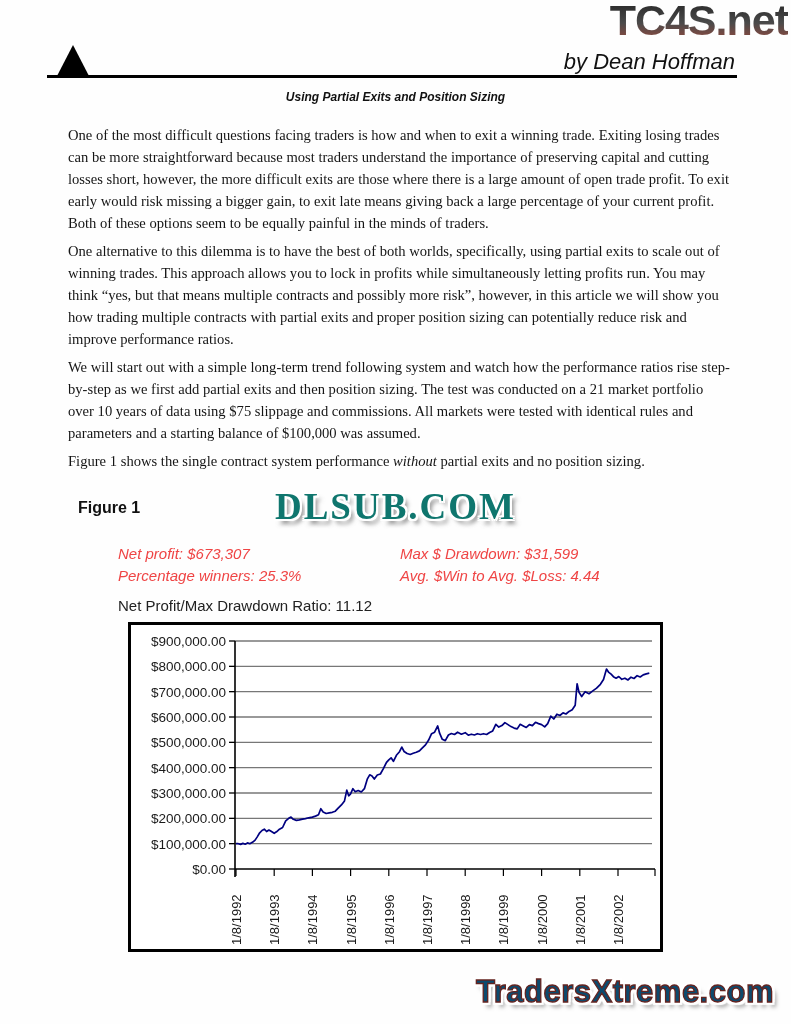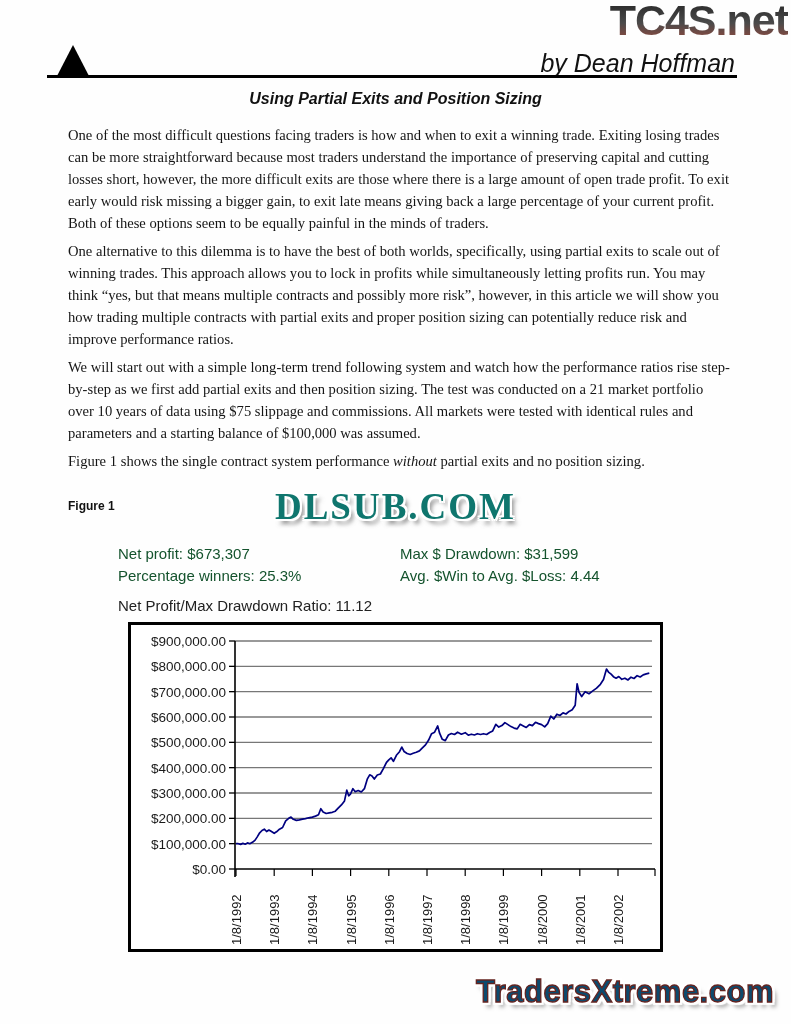--- a/index.html
+++ b/index.html
@@ -7,40 +7,40 @@
         font-family:"Liberation Sans",sans-serif;color:#111;}
 
   
   .tc4s-logo{position:absolute;top:-4px;right:3px;font-size:43px;font-weight:900;letter-spacing:-1px;
     background:linear-gradient(180deg,#2f2f2f 20%,#4a4a4a 55%,#8a4a40 88%,#9a5a50 100%);
     -webkit-background-clip:text;background-clip:text;color:#3a3a3a;-webkit-text-fill-color:transparent;}
   .tri{position:absolute;left:57px;top:45px;width:0;height:0;
        border-left:16px solid transparent;border-right:16px solid transparent;border-bottom:31px solid #000;}
   .headline{position:absolute;left:100px;top:49px;font-size:20px;font-weight:700;
             letter-spacing:3.5px;word-spacing:7px;white-space:nowrap;}
-  .byline{position:absolute;right:56px;top:49px;font-size:25px;font-style:italic;white-space:nowrap;}
+  .byline{position:absolute;right:56px;top:49px;font-size:22px;font-style:italic;white-space:nowrap;}
   .rule{position:absolute;left:47px;top:75px;width:690px;height:3px;background:#000;}
   .subtitle{position:absolute;left:0;top:90px;width:791px;text-align:center;
-            font-size:16px;font-weight:700;font-style:italic;}
+            font-size:12px;font-weight:700;font-style:italic;}
 
   
   .article{position:absolute;left:68px;top:124px;width:662px;
            font-family:"Liberation Serif",serif;font-size:14.6px;line-height:22px;color:#151515;}
   .article p{margin:0 0 6px 0;}
   .em{font-style:italic;}
 
   
-  .figure-label{position:absolute;left:68px;top:499px;font-size:12px;font-weight:700;}
+  .figure-label{position:absolute;left:78px;top:499px;font-size:16px;font-weight:700;}
   .dlsub{position:absolute;left:50%;top:485px;transform:translateX(-50%);
     font-family:"Liberation Serif",serif;font-weight:900;font-size:37px;letter-spacing:2px;
     color:#0f766e;white-space:nowrap;
     text-shadow:-2px -2px 0 #fff,2px -2px 0 #fff,-2px 2px 0 #fff,2px 2px 0 #fff,
       -2px 0 0 #fff,2px 0 0 #fff,0 -2px 0 #fff,0 2px 0 #fff,4px 5px 4px rgba(110,110,110,.75);}
   .stats{position:absolute;left:118px;top:543px;display:grid;grid-template-columns:282px auto;
-         font-size:15px;line-height:22px;color:#14532d;}
+         font-size:15px;line-height:22px;color:#ef4444;font-style:italic;}
   .ratio{position:absolute;left:118px;top:597px;font-size:15px;color:#222;}
 
   
   .chart-box{position:absolute;left:128px;top:622px;width:529px;height:324px;
              border:3px solid #000;background:#fff;}
   .chart-box svg text{font-family:"Liberation Sans",sans-serif;}
 
   
   .traders{position:absolute;left:476px;top:974px;font-size:31px;font-weight:700;letter-spacing:0.5px;
     color:#0c4a6e;-webkit-text-stroke:1.3px #64231f;white-space:nowrap;

